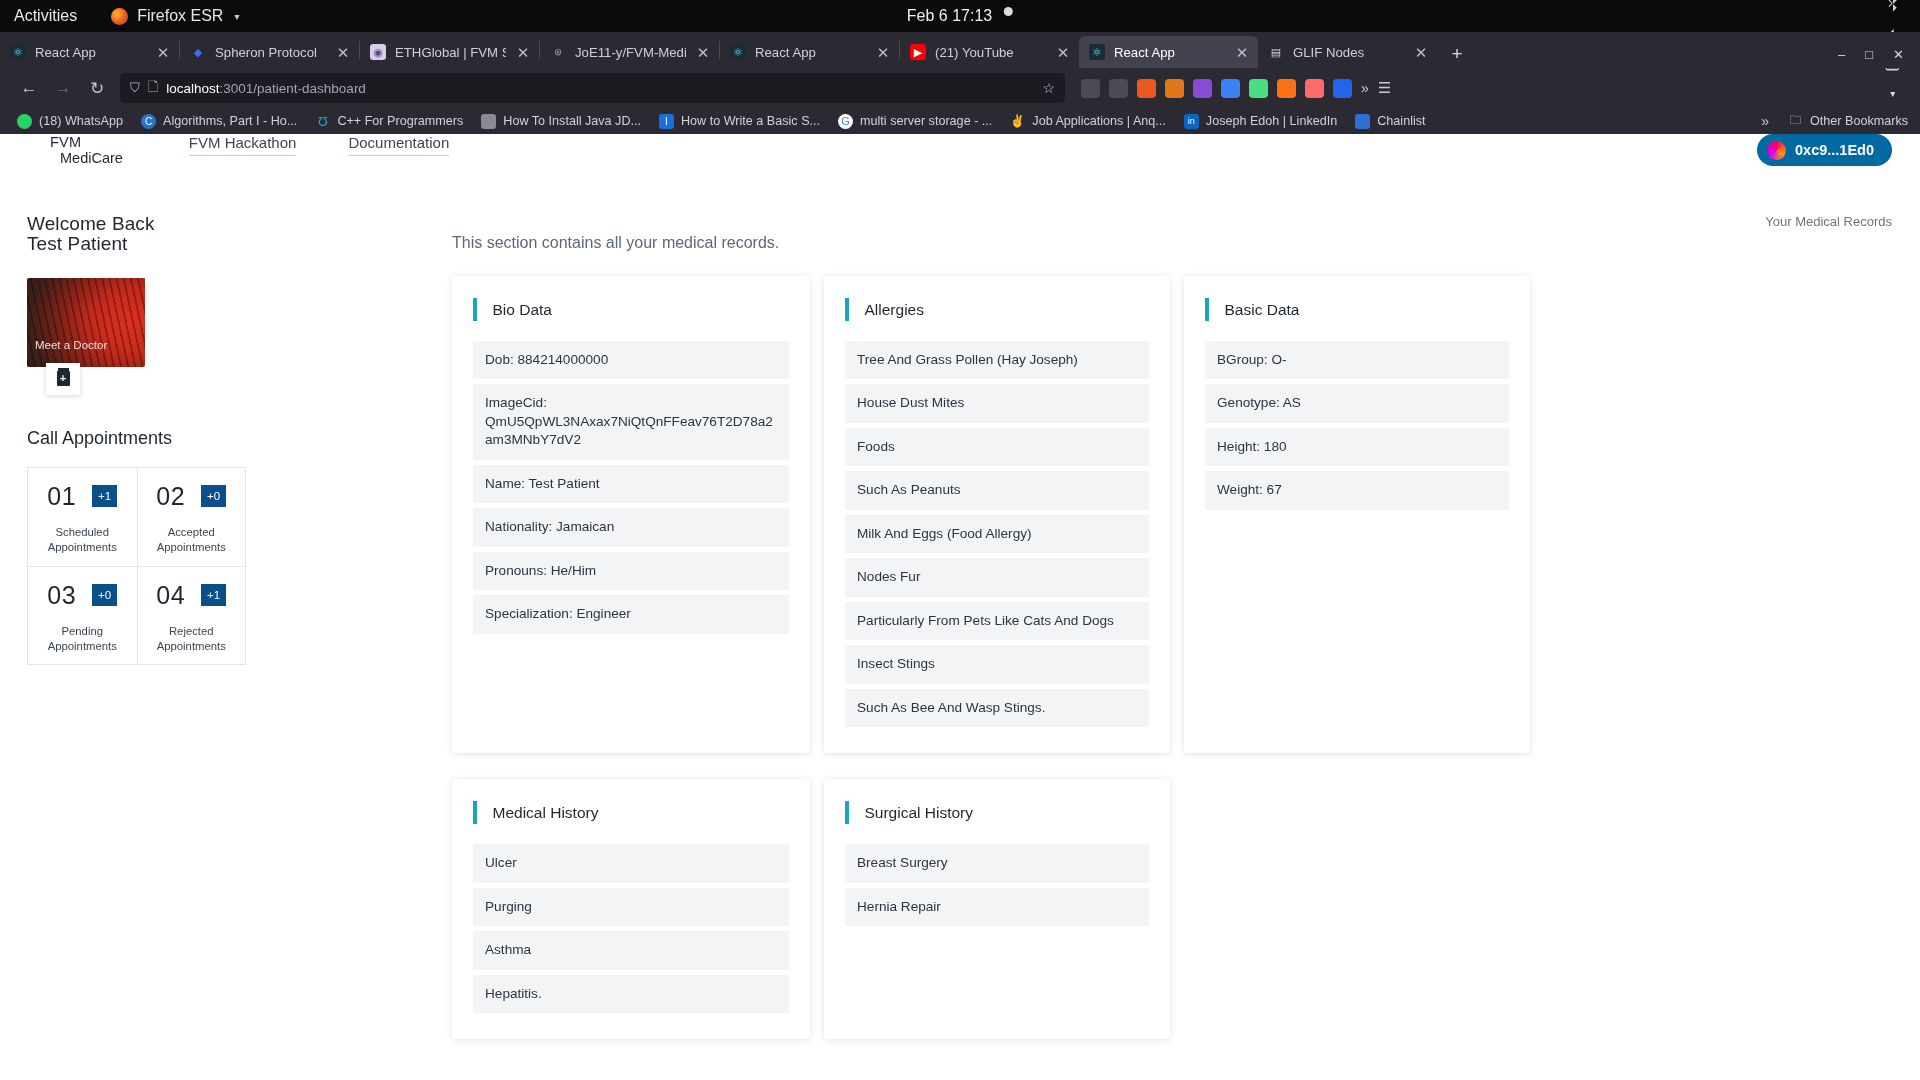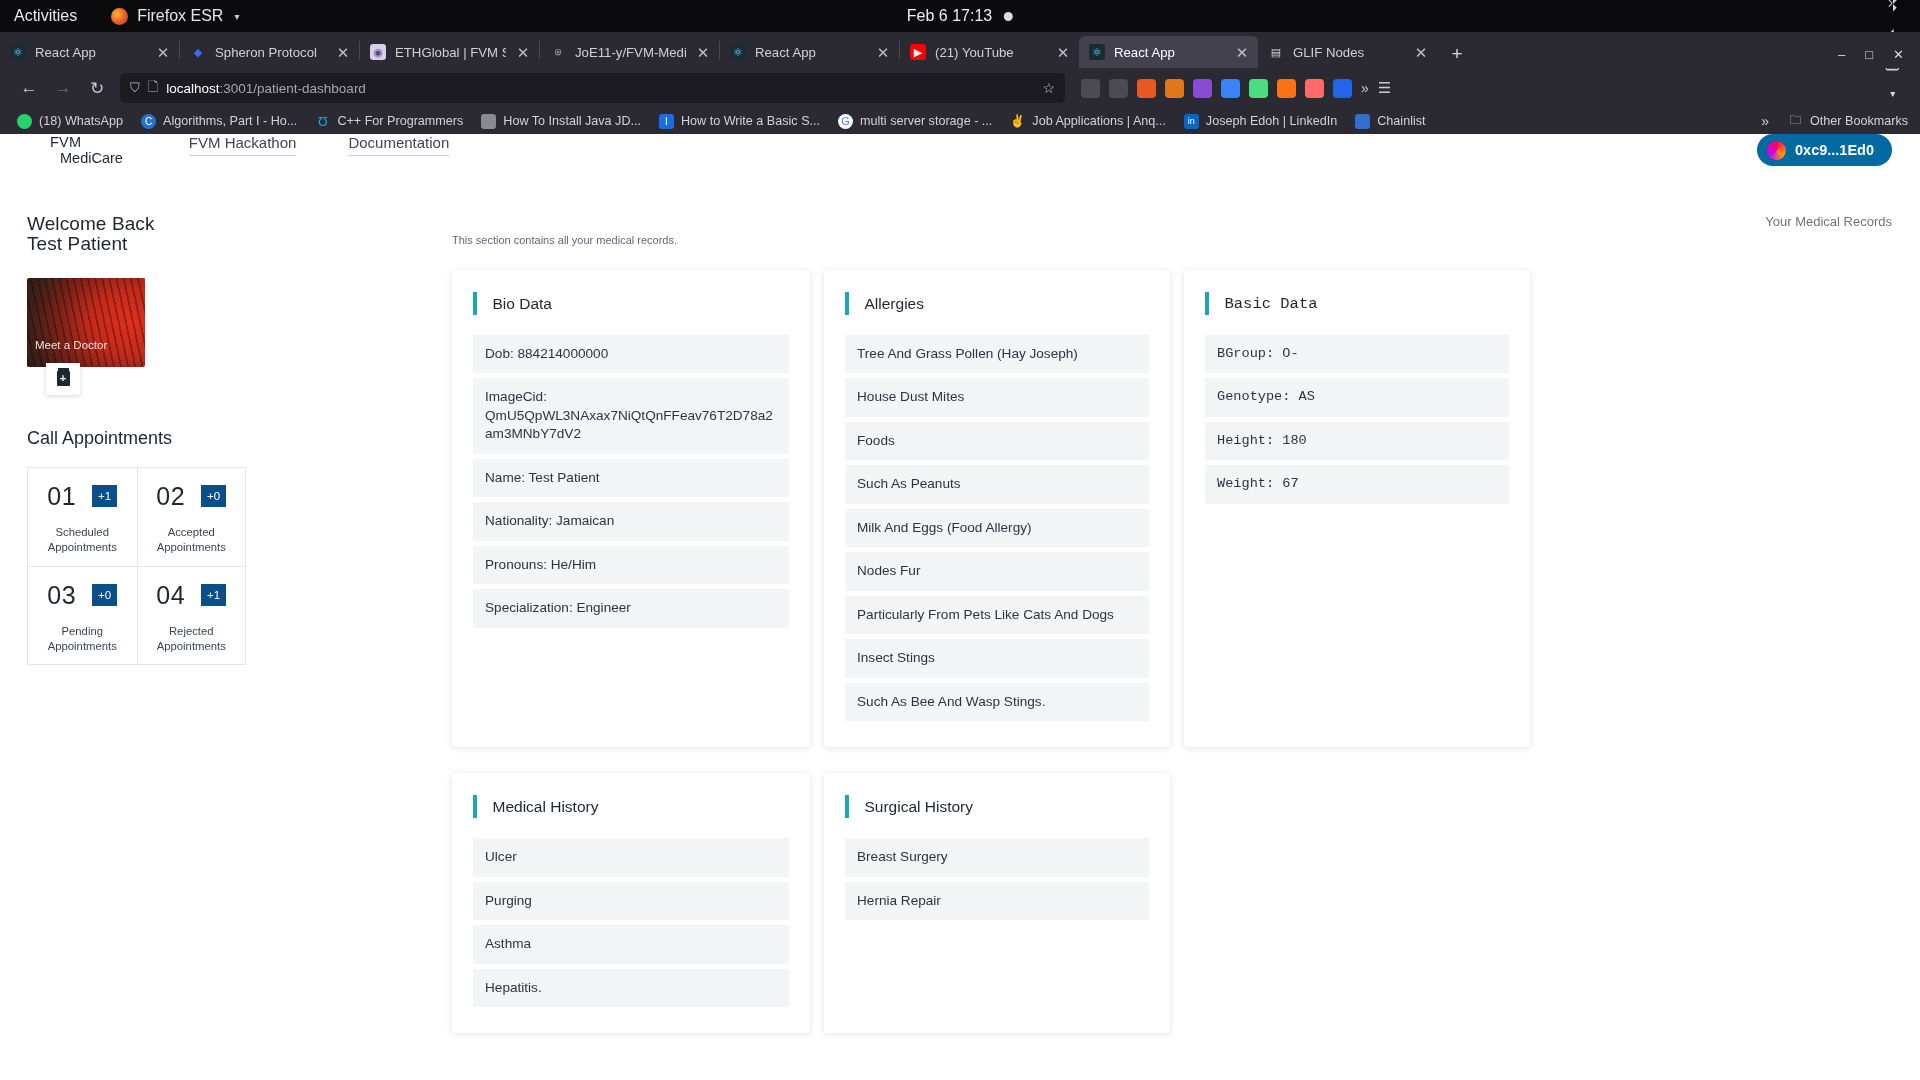--- a/index.html
+++ b/index.html
@@ -18,21 +18,21 @@
   }
   .gnome-left { display: flex; align-items: center; gap: 34px; padding-left: 14px; }
   .gnome-activities { font-size: 16px; color: #e9e9e9; }
   .gnome-app { display: flex; align-items: center; gap: 9px; }
   .ff-logo { width: 17px; height: 17px; border-radius: 50%;
     background: radial-gradient(circle at 35% 35%, #ffb33a, #e85c1a 55%, #9b2d8e 110%);
     display:inline-block; position: relative; }
   .gnome-caret { font-size: 10px; color: #cfcfcf; margin-left: 2px;}
   .gnome-center {
     position: absolute; left: 50%; transform: translateX(-50%);
-    display: flex; align-items: center; gap: 12px; font-size: 16px; color: #f0f0f0;
+    display: flex; align-items: flex-start; gap: 12px; font-size: 16px; color: #f0f0f0;
   }
   .rec-dot { width: 9px; height: 9px; background:#dcdcdc; border-radius: 50%; display:inline-block;}
   .gnome-right {
     margin-left: auto; display: flex; align-items: center; gap: 13px; padding-right: 14px; flex-direction: column;
   }
   .gnome-right .lang { font-size: 15px; color:#ededed; display:flex; align-items:center; gap:5px;}
   .sysicon { width: 18px; height: 18px; display:inline-block; opacity: .95; }
   .brave-shield { width:19px;height:19px;border-radius:3px;
     background:#e8581f; display:inline-block; position:relative;}
   .brave-shield::after{content:"";position:absolute;inset:4px;background:#0b0b0d;
@@ -157,37 +157,37 @@
   .appt-cell:nth-child(3){border-right:none;}
   .appt-top { display:flex; align-items:center; justify-content:center; gap: 16px; }
   .appt-num { font-size: 25px; color:#1e2631; font-weight: 400; letter-spacing: .5px;}
   .appt-badge { background:#0b4f8a; color:#fff; font-size: 11.5px; width: 25px; height: 22px;
     display:flex; align-items:center; justify-content:center; }
   .appt-label { margin-top: 14px; text-align:center; font-size: 11.3px; color:#3b4椅; color:#3b4552; line-height: 1.32; }
 
   
   .records { flex: 1 1 auto; padding: 22px 28px 0 0; }
   .rec-title { font-size: 13px; color:#737373;text-align:right; }
-  .rec-sub { font-size: 11px; color:#5e6876; margin-top: 5px; }
+  .rec-sub { font-size: 16px; color:#5e6876; margin-top: 5px; }
 
   .cards-row { display: grid; grid-template-columns: 358px 346px 346px; gap: 14px; margin-top: 24px; }
   .cards-row.second { grid-template-columns: 358px 346px; margin-top: 26px; }
 
   .card { background:#fff; border-radius: 4px; box-shadow: 0 1px 7px rgba(25,35,55,.13);
     padding: 22px 21px 26px 21px; }
   .card-head { display:flex; align-items:center; gap: 16px; margin-bottom: 20px;}
   .card-accent { width: 3.5px; height: 23px; background:#1aa5b8; flex: 0 0 3.5px;}
   .card-title { font-size: 15.5px; color:#1e2631; }
   .rows { display:flex; flex-direction: column; gap: 5px; }
   .row-item { background:#f3f4f6; padding: 10px 12px; font-size: 13.6px; color:#2b3441;
     line-height: 1.36; word-break: break-word; }
 
   .card.bio { min-height: 405px; }
   .card.allergies { min-height: 405px; }
-  .card.basic { min-height: 405px; font-family: Liberation Mono, monospace; }
+  .card.basic { min-height: 405px; }
   .card.medhist { min-height: 230px; }
   .card.surghist { min-height: 230px; }
 </style>
 </head>
 <body>
 
 <div class="gnome-bar">
   <div class="gnome-left">
     <span class="gnome-activities">Activities</span>
     <span class="gnome-app">

